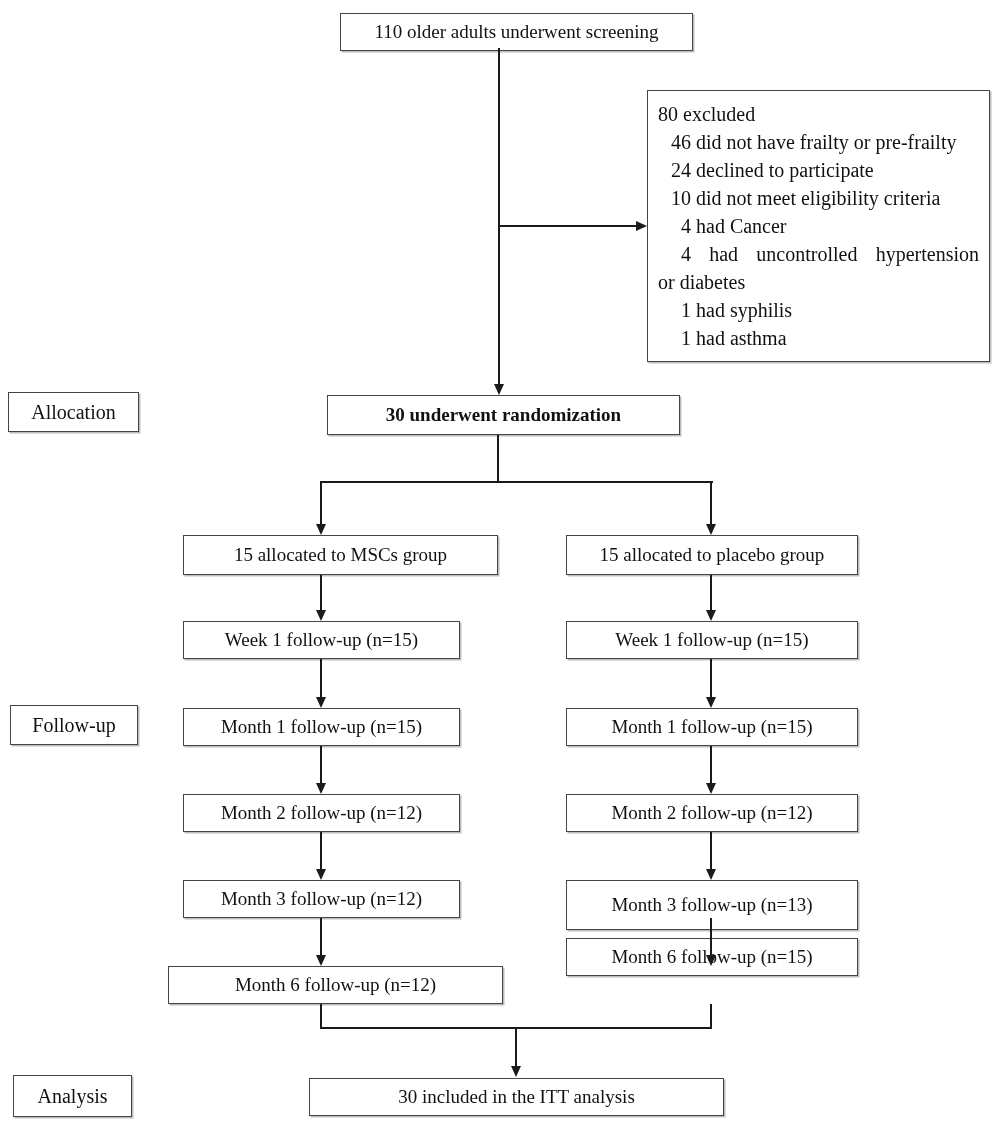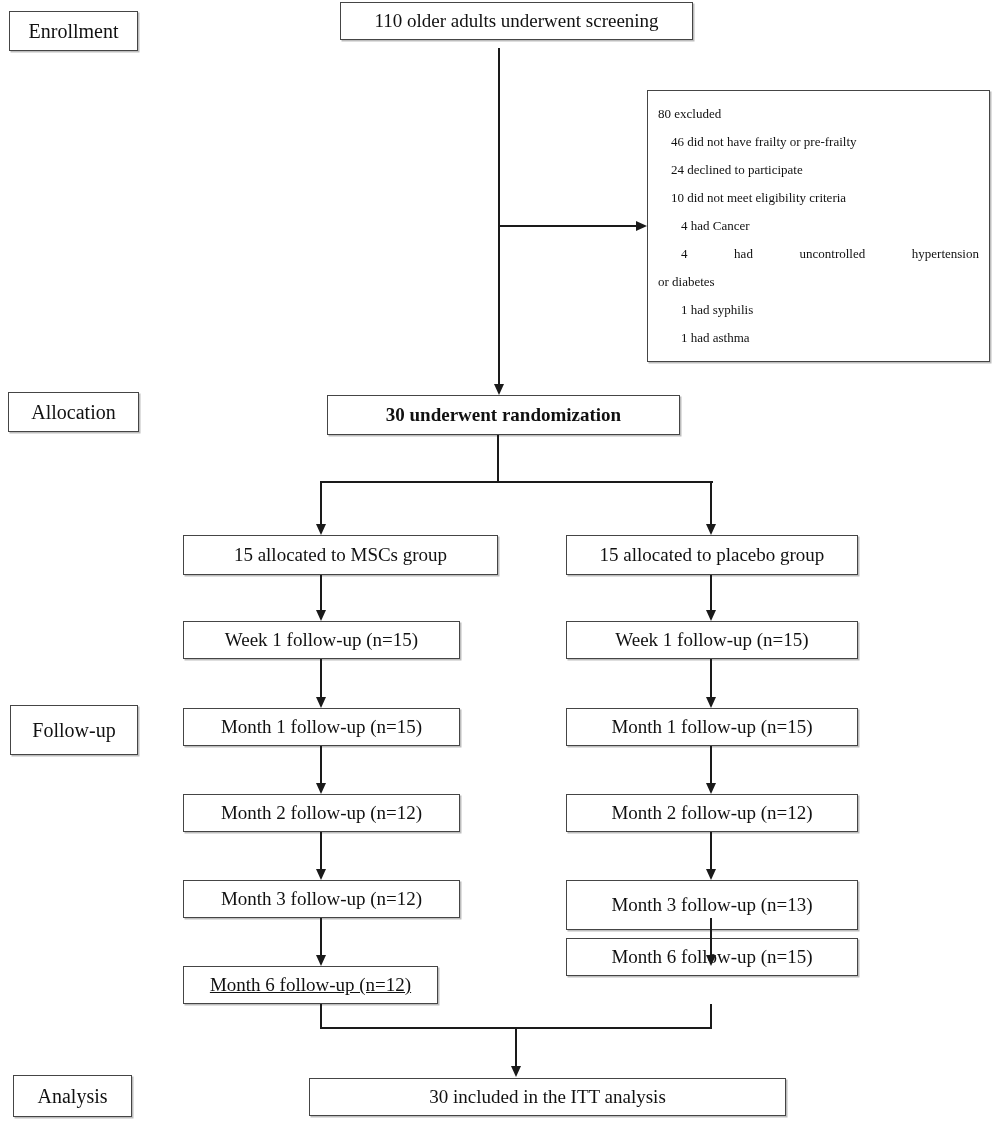--- a/index.html
+++ b/index.html
@@ -9,47 +9,46 @@
   }
   .node,.stage{
     position:absolute;box-sizing:border-box;background:#ffffff;
     border:1.5px solid #454545;box-shadow:1.5px 1.5px 0 #bdbdbd;
     display:flex;align-items:center;justify-content:center;
     font-size:19px;line-height:1.15;text-align:center;
   }
   .stage{font-size:20px;}
   .excluded{
     display:block;text-align:left;padding:9px 8px 6px 10px;
-    font-size:13px;line-height:28px;
+    font-size:20px;line-height:28px;
   }
   .xline{white-space:nowrap;}
   .lv0{padding-left:0;}
   .lv1{padding-left:13px;}
   .lv2{padding-left:23px;}
   .just{text-align:justify;text-align-last:justify;white-space:normal;padding-right:2px;}
   .vline{position:absolute;width:2px;background:#1a1a1a;}
   .hline{position:absolute;height:2px;background:#1a1a1a;}
   .arrow-down{position:absolute;width:0;height:0;
     border-left:5px solid transparent;border-right:5px solid transparent;
     border-top:11px solid #1a1a1a;}
   .arrow-right{position:absolute;width:0;height:0;
     border-top:5px solid transparent;border-bottom:5px solid transparent;
     border-left:11px solid #1a1a1a;}
 </style>
 </head>
 <body>
 
 <div class="canvas">
 
-  <div class="stage" style="left:9px;top:11px;width:129px;height:40px;">Enrollment</div>
   <div class="stage" style="left:8px;top:392px;width:131px;height:40px;">Allocation</div>
-  <div class="stage" style="left:10px;top:705px;width:128px;height:50px;">Follow-up</div>
+  <div class="stage" style="left:10px;top:705px;width:128px;height:40px;">Follow-up</div>
   <div class="stage" style="left:13px;top:1075px;width:119px;height:42px;">Analysis</div>
 
-  <div class="node" style="left:340px;top:2px;width:353px;height:38px;">110 older adults underwent screening</div>
+  <div class="node" style="left:340px;top:13px;width:353px;height:38px;">110 older adults underwent screening</div>
 
   <div class="node excluded" style="left:647px;top:90px;width:343px;height:272px;">
     <div class="xline lv0">80 excluded</div>
     <div class="xline lv1">46 did not have frailty or pre-frailty</div>
     <div class="xline lv1">24 declined to participate</div>
     <div class="xline lv1">10 did not meet eligibility criteria</div>
     <div class="xline lv2">4 had Cancer</div>
     <div class="xline lv2 just">4 had uncontrolled hypertension</div>
     <div class="xline lv0">or diabetes</div>
     <div class="xline lv2">1 had syphilis</div>
@@ -58,29 +57,29 @@
 
   <div class="node" style="left:327px;top:395px;width:353px;height:40px;font-weight:bold;">30 underwent randomization</div>
 
   <div class="node" style="left:183px;top:535px;width:315px;height:40px;">15 allocated to MSCs group</div>
   <div class="node" style="left:566px;top:535px;width:292px;height:40px;">15 allocated to placebo group</div>
 
   <div class="node" style="left:183px;top:621px;width:277px;height:38px;">Week 1 follow-up (n=15)</div>
   <div class="node" style="left:183px;top:708px;width:277px;height:38px;">Month 1 follow-up (n=15)</div>
   <div class="node" style="left:183px;top:794px;width:277px;height:38px;">Month 2 follow-up (n=12)</div>
   <div class="node" style="left:183px;top:880px;width:277px;height:38px;">Month 3 follow-up (n=12)</div>
-  <div class="node" style="left:183px;top:966px;width:255px;height:38px;text-decoration:underline;">Month 6 follow-up (n=12)</div>
+  <div class="node" style="left:168px;top:966px;width:335px;height:38px;">Month 6 follow-up (n=12)</div>
 
   <div class="node" style="left:566px;top:621px;width:292px;height:38px;">Week 1 follow-up (n=15)</div>
   <div class="node" style="left:566px;top:708px;width:292px;height:38px;">Month 1 follow-up (n=15)</div>
   <div class="node" style="left:566px;top:794px;width:292px;height:38px;">Month 2 follow-up (n=12)</div>
   <div class="node" style="left:566px;top:880px;width:292px;height:50px;">Month 3 follow-up (n=13)</div>
   <div class="node" style="left:566px;top:938px;width:292px;height:38px;">Month 6 follow-up (n=15)</div>
 
-  <div class="node" style="left:309px;top:1078px;width:477px;height:38px;">30 included in the ITT analysis</div>
+  <div class="node" style="left:309px;top:1078px;width:415px;height:38px;">30 included in the ITT analysis</div>
 
   <div class="vline" style="left:498px;top:48px;height:338px;"></div>
   <div class="arrow-down" style="left:494px;top:384px;"></div>
 
   <div class="hline" style="left:499px;top:225px;width:140px;"></div>
   <div class="arrow-right" style="left:636px;top:221px;"></div>
 
   <div class="vline" style="left:497px;top:435px;height:48px;"></div>
   <div class="hline" style="left:320px;top:481px;width:393px;"></div>
 

